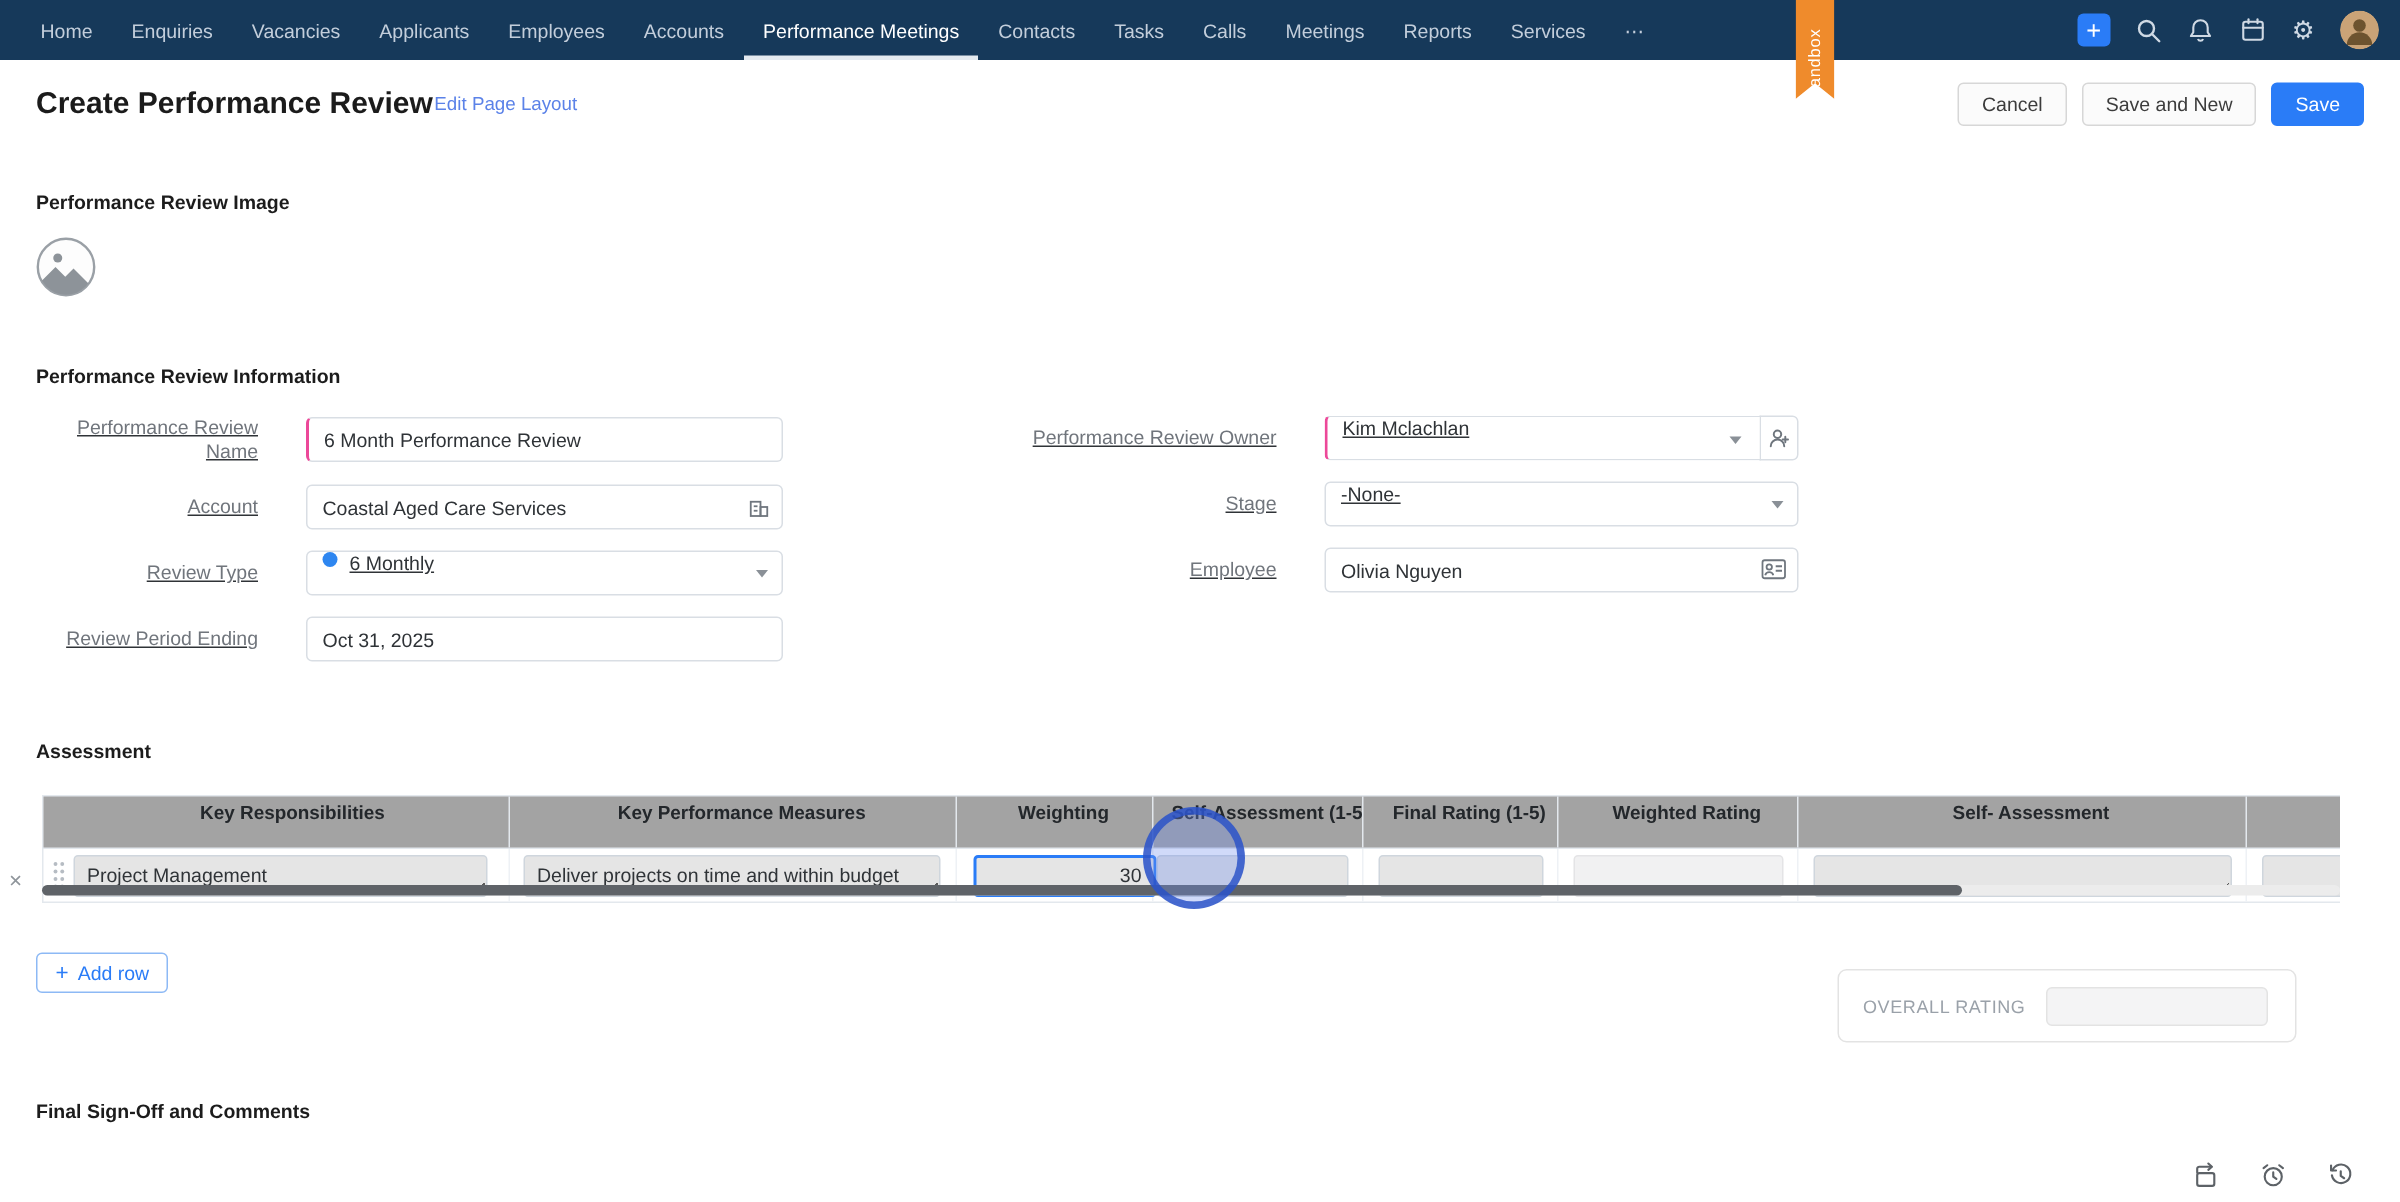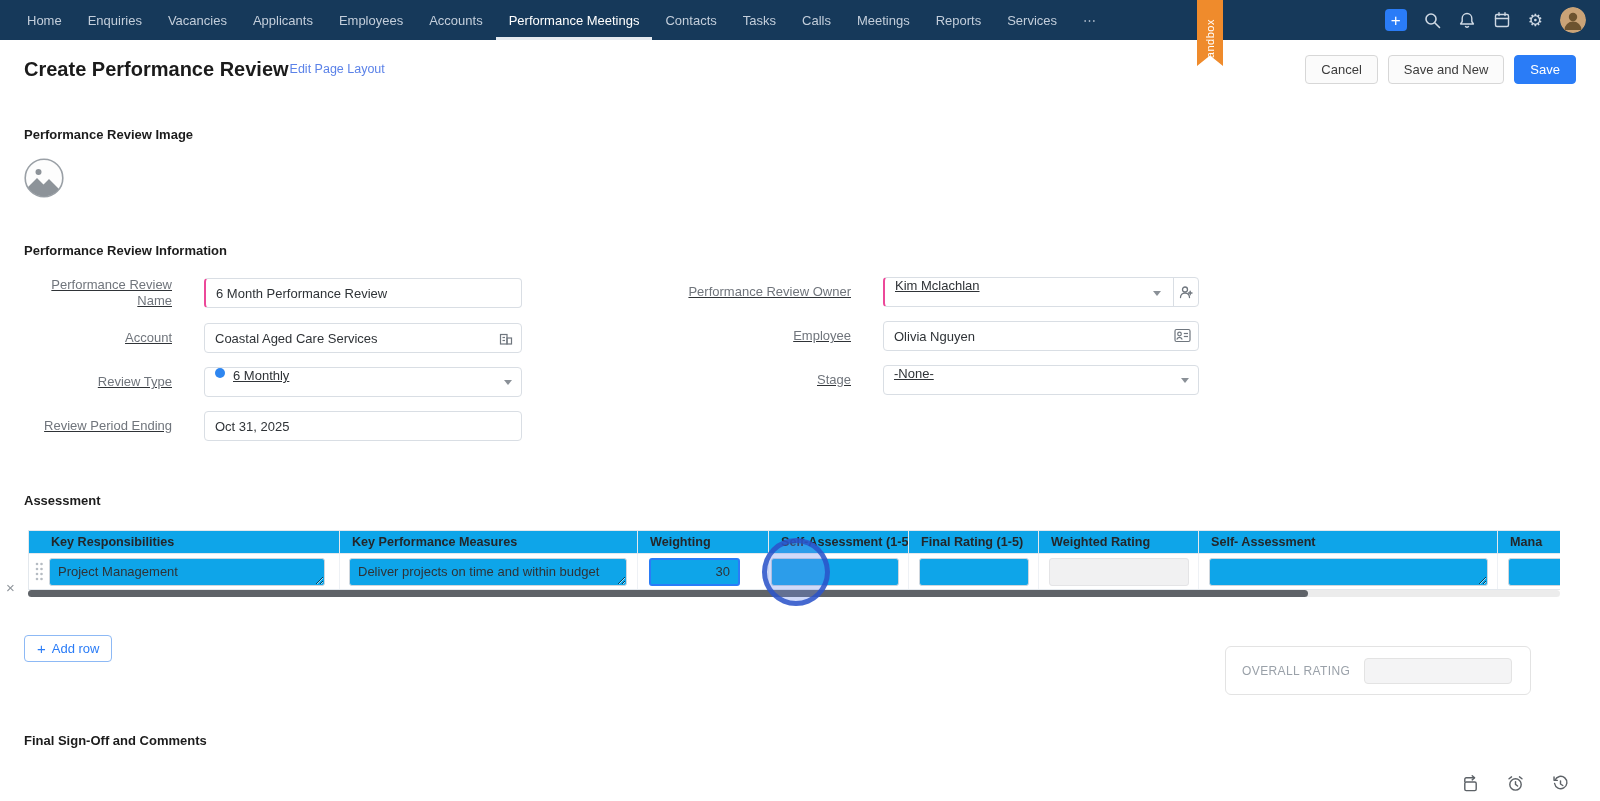--- a/index.html
+++ b/index.html
@@ -100,46 +100,46 @@
   .owner-input .caret { right:12px; }
   .addon {
     width:26px; height:30px; border:1px solid #d9dee4; margin-left:-1px;
     border-radius:0 4px 4px 0; display:flex; align-items:center; justify-content:center;
     background:#fff; cursor:pointer; flex:none;
   }
 
   
   .atable { position:absolute; left:28px; top:530px; width:1532px; overflow:hidden; }
   .thead {
-    display:flex; height:24px; background:#0ea5e9;
-    border-top:1px solid #e3e8ed; border-bottom:1px solid #e3e8ed; border-left:1px solid #e3e8ed;
+    display:flex; height:36px; background:#a3a3a3;
+    border-top:1px solid #e3e8ed; border-bottom:1px solid #e3e8ed; border-left:1px solid #e3e8ed;text-align:center;
   }
   .th {
     font-size:12.6px; font-weight:700; color:#23272b; line-height:22px;
     padding-left:12px; border-right:1px solid #e3e8ed; flex:none;
     white-space:nowrap; overflow:hidden;
   }
   .tbody-row {
     display:flex; height:36px; background:#fff;
     border-bottom:1px solid #e3e8ed; border-left:1px solid #e3e8ed;
   }
   .td { flex:none; display:flex; align-items:center; border-right:1px solid #eef1f5; }
   .c1 { width:311px; } .c2 { width:298px; } .c3 { width:131px; } .c4 { width:140px; }
   .c5 { width:130px; } .c6 { width:160px; } .c7 { width:299px; } .c8 { width:220px; border-right:none; }
   .th.c1 { padding-left:22px; }
   .cell-input, .cell-textarea {
     height:28px; border:1px solid #cfd6dd; border-radius:3px; font-size:13px;
-    padding:4px 8px; color:#2f3337; background:#0ea5e9; outline:none; font-family:inherit;
+    padding:4px 8px; color:#2f3337; background:#e5e5e5; outline:none; font-family:inherit;
   }
   .cell-input { padding:0 8px; }
   .cell-textarea { resize:both; overflow:auto; line-height:18px; }
   .drag-handle { margin-left:5px; margin-right:5px; cursor:grab; display:flex; }
   .ta-resp { width:276px; }
   .ta-kpm { width:278px; margin-left:9px; }
-  .in-weight { width:91px; margin-left:11px; text-align:right; border:2px solid #2a7cf7; }
+  .in-weight { width:122px; margin-left:11px; text-align:right; border:2px solid #2a7cf7; }
   .in-selfnum { width:128px; margin-left:2px; }
   .in-final { width:110px; margin-left:10px; }
   .in-weighted { width:140px; margin-left:10px; background:#f1f1f2; border-color:#e4e4e6; }
   .ta-selfass { width:279px; margin-left:10px; }
   .in-mgr { width:170px; margin-left:10px; }
   .row-delete {
     position:absolute; left:6px; top:580px; font-size:15px; color:#8f959b;
     background:none; border:none; cursor:pointer; line-height:1; font-family:inherit;
   }
   .hscroll-track {
@@ -314,41 +314,41 @@
         <svg width="14" height="14" viewBox="0 0 14 14" fill="none" stroke="#6f767e" stroke-width="1.3" stroke-linecap="round">
             <circle cx="6" cy="4.5" r="2.5"></circle>
             <path d="M1.5 12.5a4.5 4.5 0 0 1 9 0"></path>
             <line x1="11.2" y1="6.2" x2="11.2" y2="9.8"></line>
             <line x1="9.4" y1="8" x2="13" y2="8"></line>
           </svg>
       </div>
     </div>
   </div>
   <div class="frow">
+    <div class="flabel">Stage</div>
+    <div class="field">
+      <div class="input select">
+        <span>-None-</span>
+        <span class="caret"></span>
+      </div>
+    </div>
+  </div>
+  <div class="frow">
     <div class="flabel">Employee</div>
     <div class="field">
       <input class="input" type="text" style="padding-right: 30px;" value="Olivia Nguyen">
       <span class="trail-icon">
         <svg width="17" height="15" viewBox="0 0 17 15" fill="none" stroke="#6f767e" stroke-width="1.2">
             <rect x="1" y="1.5" width="15" height="12" rx="1.5"></rect>
             <circle cx="5.5" cy="6" r="1.8"></circle>
             <path d="M2.8 11.5a2.8 2.8 0 0 1 5.4 0"></path>
             <line x1="9.8" y1="5.5" x2="14" y2="5.5"></line>
             <line x1="9.8" y1="8.5" x2="14" y2="8.5"></line>
           </svg>
       </span>
-    </div>
-  </div>
-  <div class="frow">
-    <div class="flabel">Stage</div>
-    <div class="field">
-      <div class="input select">
-        <span>-None-</span>
-        <span class="caret"></span>
-      </div>
     </div>
   </div>
 </div>
 
 <div class="section-label assessment-label">Assessment</div>
 
 <div class="atable">
   <div class="thead">
     <div class="th c1">Key Responsibilities</div>
     <div class="th c2">Key Performance Measures</div>

